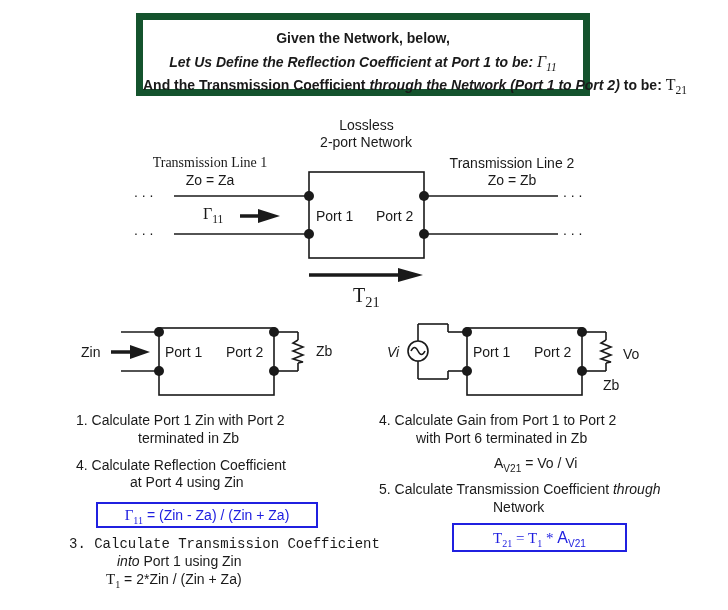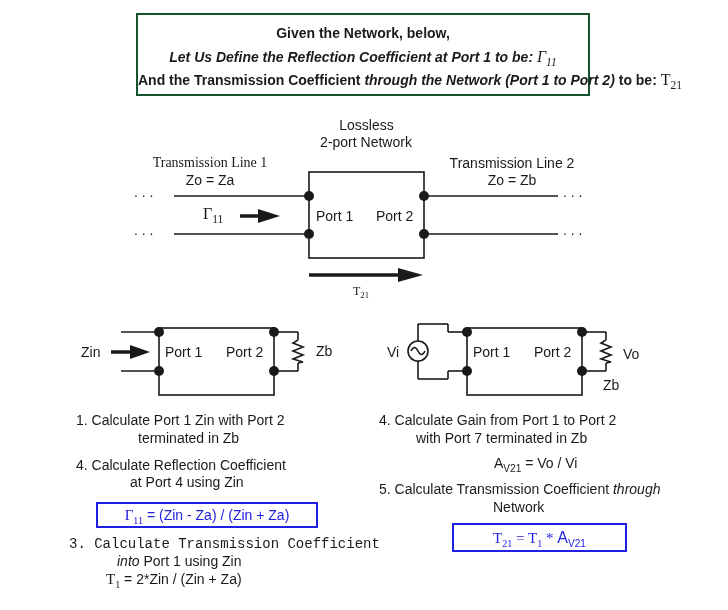--- a/index.html
+++ b/index.html
@@ -1,19 +1,19 @@
 <!DOCTYPE html>
 <html><head>
 <meta charset="utf-8">
 <style>
   html, body { margin:0; padding:0; background:#ffffff; }
   body { width:728px; height:610px; position:relative; overflow:hidden;
          font-family:"Liberation Sans", sans-serif; color:#1a1a1a; }
   .title-box { position:absolute; left:136px; top:13px; width:454px; height:83px;
-               border:2px solid #14532d; box-sizing:border-box; }
+               border:7px solid #14532d; box-sizing:border-box; }
   .tline { position:absolute; left:0; width:100%; text-align:center;
            font-weight:bold; font-size:14px; white-space:nowrap; }
   .serif { font-family:"Liberation Serif", serif; font-weight:normal; }
   sub { font-size:0.72em; vertical-align:-0.35em; line-height:0; }
   .lbl { position:absolute; font-size:14px; white-space:nowrap; }
   .ctr { text-align:center; }
   svg { position:absolute; left:0; top:0; }
   .formula-box { position:absolute; border:2px solid #2020e0; color:#2020e0;
                  box-sizing:border-box; font-size:14px; text-align:center; white-space:nowrap; }
 </style>
@@ -109,48 +109,48 @@
 <div class="lbl ctr" style="left:140px; top:172px; width:140px;">Zo = Za</div>
 <div class="lbl ctr" style="left:442px; top:155px; width:140px;">Transmission Line 2</div>
 <div class="lbl ctr" style="left:442px; top:172px; width:140px;">Zo = Zb</div>
 <div class="lbl" style="left:134px; top:184px;">. . .</div>
 <div class="lbl" style="left:134px; top:222px;">. . .</div>
 <div class="lbl" style="left:563px; top:184px;">. . .</div>
 <div class="lbl" style="left:563px; top:222px;">. . .</div>
 <div class="lbl" style="left:316px; top:208px;">Port 1</div>
 <div class="lbl" style="left:376px; top:208px;">Port 2</div>
 <div class="lbl serif" style="left:203px; top:205px; font-size:16px;"><span>Γ</span><sub>11</sub></div>
-<div class="lbl serif" style="left:353px; top:284px; font-size:12px;"><span>T</span><sub>21</sub></div>
+<div class="lbl serif" style="left:353px; top:284px; font-size:20px;"><span>T</span><sub>21</sub></div>
 
 <div class="lbl" style="left:81px; top:344px;">Zin</div>
 <div class="lbl" style="left:165px; top:344px;">Port 1</div>
 <div class="lbl" style="left:226px; top:344px;">Port 2</div>
 <div class="lbl" style="left:316px; top:343px;">Zb</div>
 
-<div class="lbl" style="left:387px; top:344px;">Vi</div>
+<div class="lbl" style="left:387px; top:344px;font-style:italic;">Vi</div>
 <div class="lbl" style="left:473px; top:344px;">Port 1</div>
 <div class="lbl" style="left:534px; top:344px;">Port 2</div>
 <div class="lbl" style="left:623px; top:346px;">Vo</div>
 <div class="lbl" style="left:603px; top:377px;">Zb</div>
 
 <div class="lbl" style="left:76px; top:412px;">1.  Calculate Port 1 Zin with Port 2</div>
 <div class="lbl" style="left:138px; top:430px;">terminated in Zb</div>
 <div class="lbl" style="left:76px; top:457px;">4.  Calculate Reflection Coefficient</div>
 <div class="lbl" style="left:130px; top:474px;">at Port 4 using Zin</div>
 <div class="formula-box" style="left:96px; top:502px; width:222px; height:26px; line-height:22px;">
   <span class="serif" style="font-size:15px;">Γ</span><sub class="serif">11</sub><span> =  (Zin - Za) / (Zin + Za)</span>
 </div>
 <div class="lbl" style="left:69px; top:536px;font-family:Liberation Mono, monospace;">3.  Calculate Transmission Coefficient</div>
 <div class="lbl" style="left:117px; top:553px;"><i>into</i><span> Port 1 using Zin</span></div>
 <div class="lbl" style="left:106px; top:571px;">
   <span class="serif" style="font-size:15px;">T</span><sub class="serif">1</sub><span> =  2*Zin / (Zin + Za)</span>
 </div>
 
 <div class="lbl" style="left:379px; top:412px;">4.  Calculate Gain from Port 1 to Port 2</div>
-<div class="lbl" style="left:416px; top:430px;">with Port 7 terminated in Zb</div>
+<div class="lbl" style="left:416px; top:430px;">with Port 6 terminated in Zb</div>
 <div class="lbl" style="left:494px; top:455px;">
   <span>A</span><sub>V21</sub><span> = Vo / Vi</span>
 </div>
 <div class="lbl" style="left:379px; top:481px;"><span>5.  Calculate Transmission Coefficient </span><i>through</i></div>
 <div class="lbl" style="left:493px; top:499px;">Network</div>
 <div class="formula-box" style="left:452px; top:523px; width:175px; height:29px; line-height:25px;">
   <span class="serif" style="font-size:15px;">T</span><sub class="serif">21</sub><span class="serif" style="font-size:15px;">  = T</span><sub class="serif">1</sub><span class="serif" style="font-size:15px;"> * </span><span style="font-size:16px;">A</span><sub>V21</sub>
 </div>
 
 </body></html>

